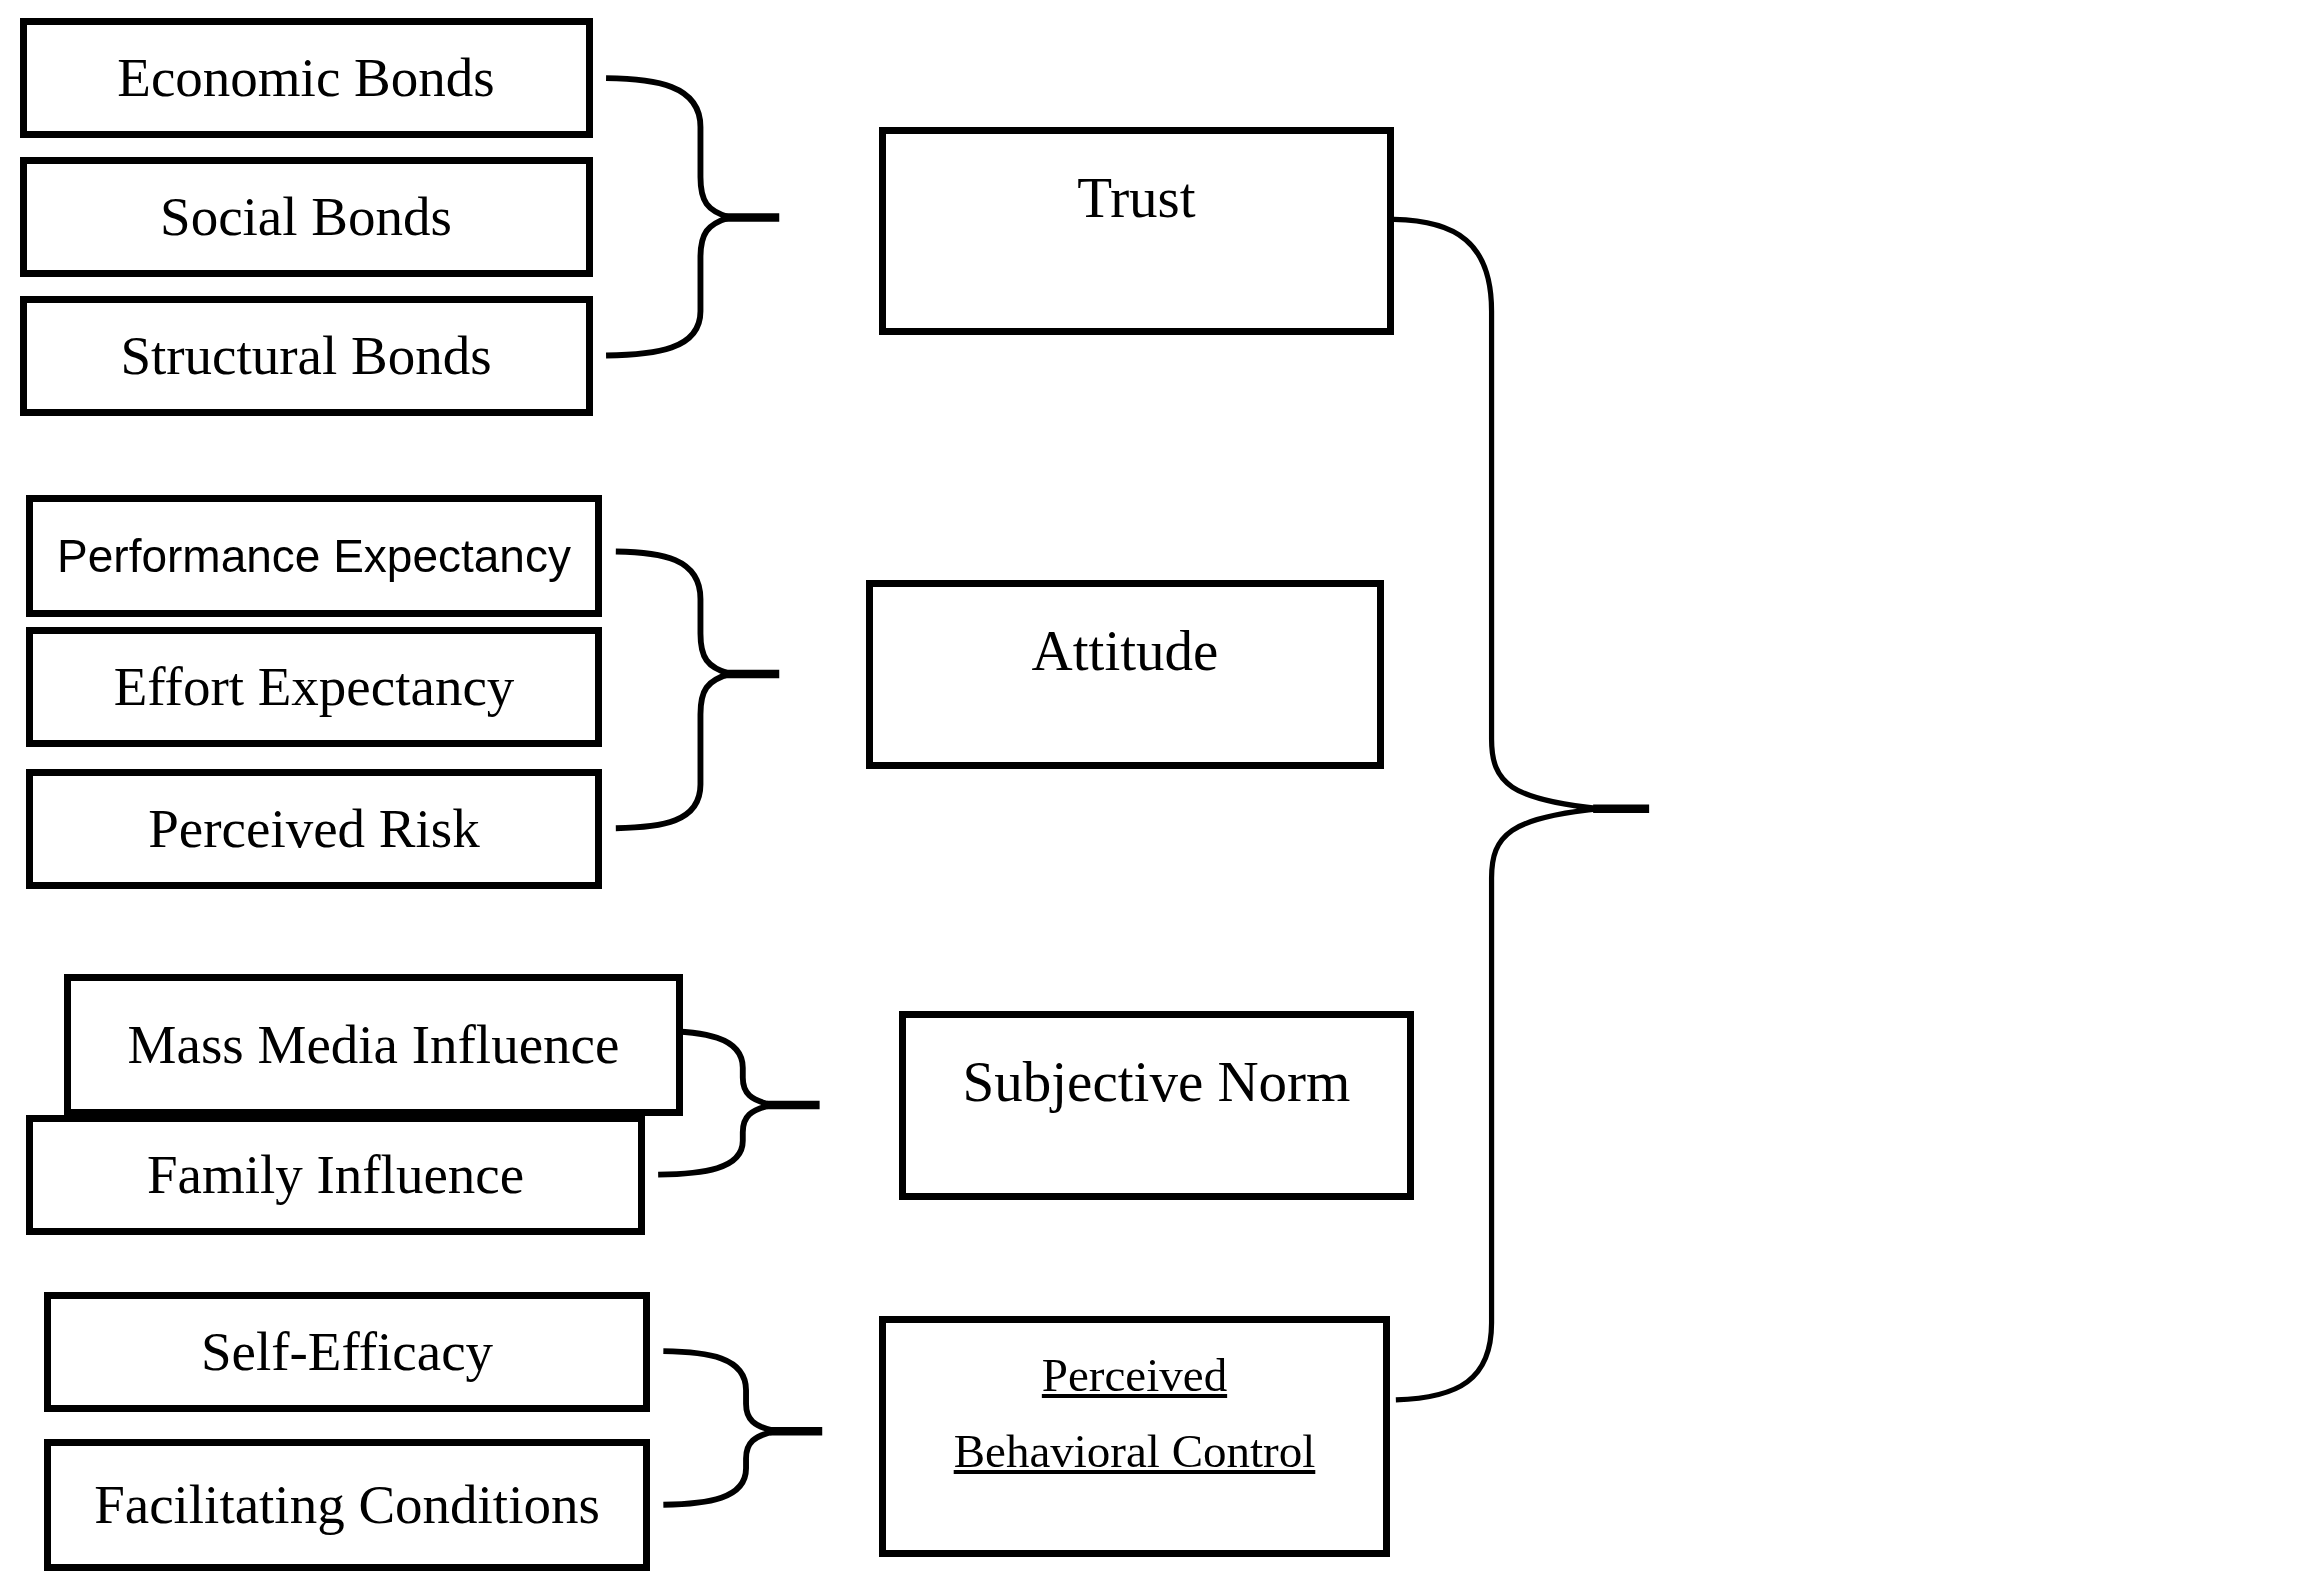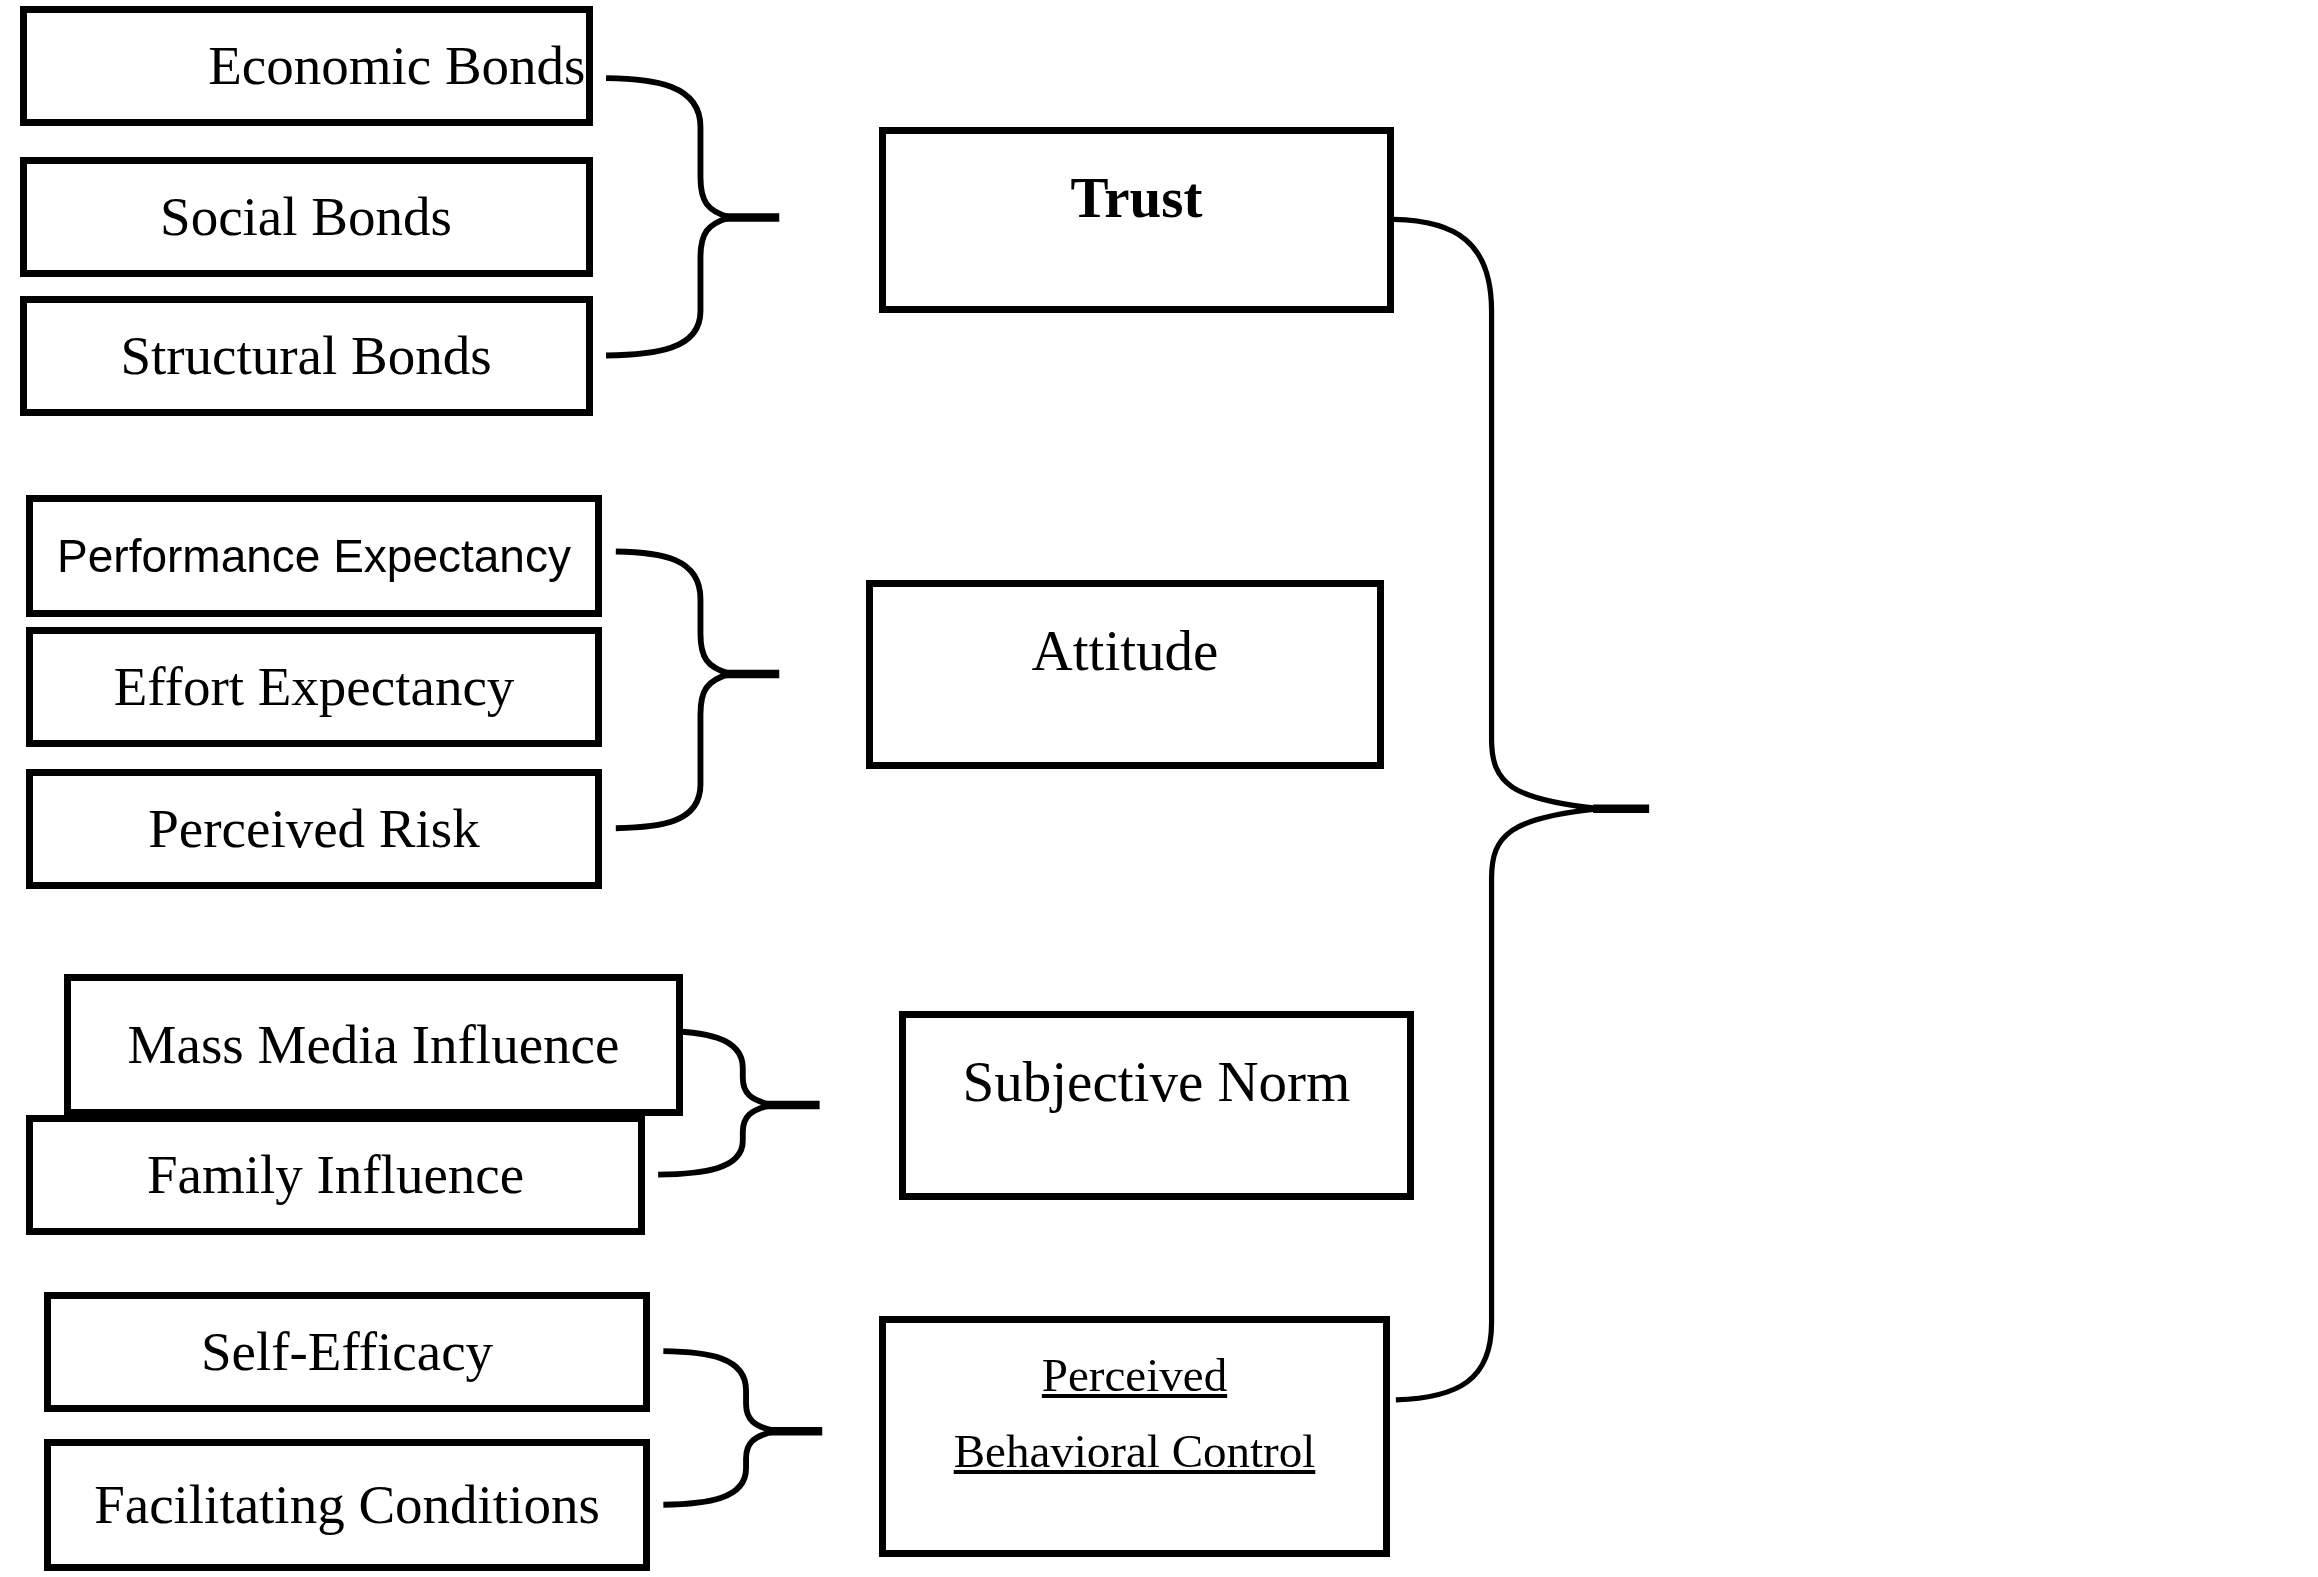--- a/index.html
+++ b/index.html
@@ -30,31 +30,31 @@
   }
   .sans{font-family:"Liberation Sans","DejaVu Sans",sans-serif;font-size:46px;}
   .two-line{flex-direction:column;}
   #node-pbc{font-size:47px;line-height:1.6;padding-bottom:46px;text-decoration:underline;}
   #node-intention{
     border-width:9px;
     font-size:53px;
     line-height:1.85;
   }
   
-  #node-economic{left:19.5px;top:6px;width:573px;height:120px;justify-content:flex-end;}
+  #node-economic{left:19.5px;top:18px;width:573px;height:120px;}
   #node-social{left:19.5px;top:157px;width:573px;height:120px;}
   #node-structural{left:19.5px;top:296px;width:573px;height:120px;text-align:center;}
   #node-performance{left:26px;top:495px;width:576px;height:122px;}
   #node-effort{left:26px;top:627px;width:576px;height:120px;}
   #node-risk{left:26px;top:769px;width:576px;height:120px;}
   #node-massmedia{left:26px;top:974px;width:619px;height:142px;margin-left:38px;}
   #node-family{left:26px;top:1115px;width:619px;height:120px;}
   #node-selfefficacy{left:44px;top:1292px;width:606px;height:120px;}
   #node-facilitating{left:44px;top:1439px;width:606px;height:132px;}
-  #node-trust{left:879px;top:127px;width:515px;height:186px;font-weight:bold;}
+  #node-trust{left:879px;top:127px;width:515px;height:208px;}
   #node-attitude{left:866px;top:580px;width:518px;height:189px;}
   #node-subjnorm{left:876px;top:1011px;width:515px;height:189px;margin-left:23px;}
   #node-pbc{left:879px;top:1316px;width:511px;height:241px;}
   #node-intention{left:1723px;top:728px;width:583px;height:216px;}
   #braces{position:absolute;left:0;top:0;width:2319px;height:1577px;}
   .brace-path{fill:none;stroke:#000000;stroke-width:9px;}
   .brace-tip{stroke:#000000;stroke-width:13px;}
   .big .brace-path{stroke-width:8px;}
 </style>
 </head>

